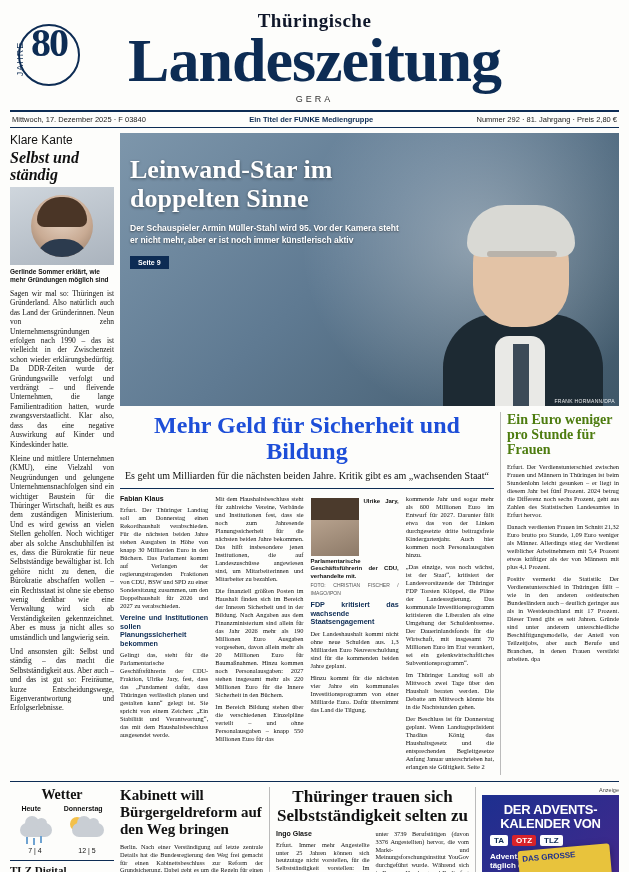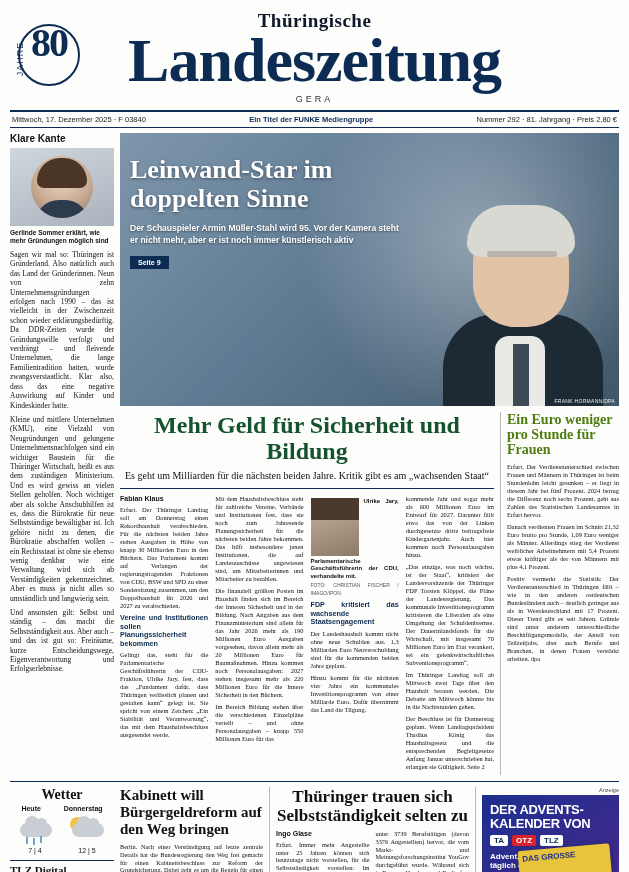--- a/index.html
+++ b/index.html
@@ -52,21 +52,21 @@
   }
   .infobar .mid { color:#0d2c54; font-weight:700; font-size:7.5px;}
   .rule-bottom { border-top: 1px solid #0d2c54; }
 
   
   .cols { display:flex; gap:6px; margin-top:5px; }
   .col-left { width: 104px; }
   .col-main { flex:1; }
 
   
-  .kk-title { font-family:"Liberation Sans", sans-serif; font-size:10px; font-weight:700; color:#111; }
+  .kk-title { font-family:"Liberation Sans", sans-serif; font-size:12px; font-weight:400; color:#111; }
   .kk-head {
     font-family:"Liberation Serif", serif; font-style:italic; font-weight:700;
     font-size:16px; line-height:17px; color:#111; margin-top:2px;
   }
   .kk-photo {
     width: 100%; height: 78px; margin-top:4px; position:relative; overflow:hidden;
     background: linear-gradient(160deg,#cfd6dd 0%, #aab3bd 100%);
   }
   .kk-avatar {
     position:absolute; left:50%; top:8px; transform:translateX(-50%);
@@ -104,21 +104,21 @@
   }
   .hero-credit {
     position:absolute; right:4px; bottom:2px; color:#fff; font-family:"Liberation Sans", sans-serif;
     font-size:5px; letter-spacing:.3px; opacity:.9;
   }
 
   
   .lead-wrap { display:flex; gap:6px; margin-top:6px; }
   .lead-main { flex:1; border-right:1px solid #bbb; padding-right:6px; }
   .lead-side { width:112px; }
-  .lead-head { font-family:"Liberation Serif", serif; font-weight:700; font-size:24px; line-height:26px; text-align:center; color:#14532d; }
+  .lead-head { font-family:"Liberation Serif", serif; font-weight:700; font-size:24px; line-height:26px; text-align:center; color:#1d4ed8; }
   .lead-sub { font-family:"Liberation Serif", serif; font-size:10px; line-height:12px; text-align:center; margin-top:6px; color:#111; }
   .hr-dbl { border-top:1px solid #0d2c54; margin-top:6px; }
 
   .lead-cols { display:flex; gap:7px; margin-top:6px; }
   .lc { flex:1; font-size:6.4px; line-height:8px; text-align:justify; color:#111; }
   .lc p { margin:0 0 4px 0; }
   .byline { font-family:"Liberation Sans", sans-serif; font-weight:700; font-size:7px; margin-bottom:3px; }
   .subhead { font-family:"Liberation Sans", sans-serif; font-weight:700; font-size:7.2px; line-height:8.6px; margin:4px 0 3px 0; color:#0d2c54;}
   .quotebox { margin:3px 0 4px 0; }
   .quote-photo { width:48px; height:58px; float:left; margin:0 5px 2px 0; background:linear-gradient(160deg,#c8b29d,#8d7a68); }
@@ -150,21 +150,21 @@
 
   .b-head { font-family:"Liberation Serif", serif; font-weight:700; font-size:15px; line-height:17px; }
   .b-head.center { text-align:center; font-size:17px; line-height:19px;}
   .b-cols { display:flex; gap:6px; margin-top:5px; }
   .b-col { flex:1; font-size:6.3px; line-height:7.8px; text-align:justify; }
   .b-col p { margin:0 0 4px 0; }
 
   
   .ad { position:relative; height:185px; background:linear-gradient(140deg,#1d2f8f 0%, #3c2a8c 55%, #6b2bb0 100%); color:#fff; overflow:hidden; }
   .ad-label { font-family:"Liberation Sans", sans-serif; font-size:5.5px; color:#444; text-align:right; margin-bottom:2px; }
-  .ad-title { font-family:"Liberation Sans", sans-serif; font-weight:700; font-size:13px; line-height:14px; padding:8px 8px 0 8px; letter-spacing:-.3px;}
+  .ad-title { font-family:"Liberation Sans", sans-serif; font-weight:700; font-size:13px; line-height:14px; padding:8px 8px 0 8px; letter-spacing:-.3px;text-align:center;}
   .ad-brands { display:flex; gap:4px; padding:4px 8px 0 8px; align-items:center; }
   .brand { background:#fff; color:#0d2c54; font-family:"Liberation Sans", sans-serif; font-weight:700; font-size:8px; padding:1px 4px; border-radius:2px;}
   .brand.red { background:#d8232a; color:#fff; }
   .ad-sub { font-family:"Liberation Sans", sans-serif; font-size:8px; font-weight:700; padding:6px 8px 0 8px; }
   .ad-door { font-family:"Liberation Sans", sans-serif; font-size:6.5px; padding:4px 8px 0 8px;}
   .ad-pkg { position:absolute; right:6px; top:52px; width:92px; height:84px; background:#e8c33c; border-radius:3px; transform:rotate(-5deg); box-shadow:0 3px 8px rgba(0,0,0,.35);}
   .ad-pkg .txt { position:absolute; left:4px; top:4px; font-family:"Liberation Sans", sans-serif; font-weight:700; font-size:8px; color:#1d2f8f; }
   .gifts { position:absolute; left:4px; bottom:34px; }
 </style>
 </head>
@@ -188,20 +188,21 @@
     <div>Mittwoch, 17. Dezember 2025 · F 03840</div>
     <div class="mid">Ein Titel der FUNKE Mediengruppe</div>
     <div>Nummer 292 · 81. Jahrgang · Preis 2,80 €</div>
   </div>
   <div class="rule-bottom"></div>
 
   <div class="cols">
 
     <div class="col-left">
       <div class="kk-title">Klare Kante</div>
+      <div class="kk-head">Selbst und ständig</div>
       <div class="kk-photo">
         <div class="kk-avatar">
           <div class="hair"></div>
           <div class="body"></div>
         </div>
       </div>
       <div class="kk-cap">Gerlinde Sommer erklärt, wie mehr Gründungen möglich sind</div>
       <div class="kk-body">
         <p>Sagen wir mal so: Thüringen ist Gründerland. Also natürlich auch das Land der Gründerinnen. Neun von zehn Unternehmensgründungen erfolgen nach 1990 – das ist vielleicht in der Zwischenzeit schon wieder erklärungsbedürftig. Da DDR-Zeiten wurde der Gründungswille verfolgt und verdrängt – und fleivende Unternehmen, die lange Familientradition hatten, wurde zwangsverstaatlicht. Klar also, dass das eine negative Auswirkung auf Kinder und Kindeskinder hatte.</p>
         <p>Kleine und mittlere Unternehmen (KMU), eine Vielzahl von Neugründungen und gelungene Unternehmensnachfolgen sind ein wichtiger Baustein für die Thüringer Wirtschaft, heißt es aus dem zuständigen Ministerium. Und es wird gewiss an vielen Stellen geholfen. Noch wichtiger aber als solche Anschubhilfen ist es, dass die Bürokratie für neue Selbstständige bewältigbar ist. Ich gehöre nicht zu denen, die Bürokratie abschaffen wollen – ein Rechtsstaat ist ohne sie ebenso wenig denkbar wie eine Verwaltung wird sich ab Verständigkeiten gekennzeichnet. Aber es muss ja nicht alles so umständlich und langwierig sein.</p>

